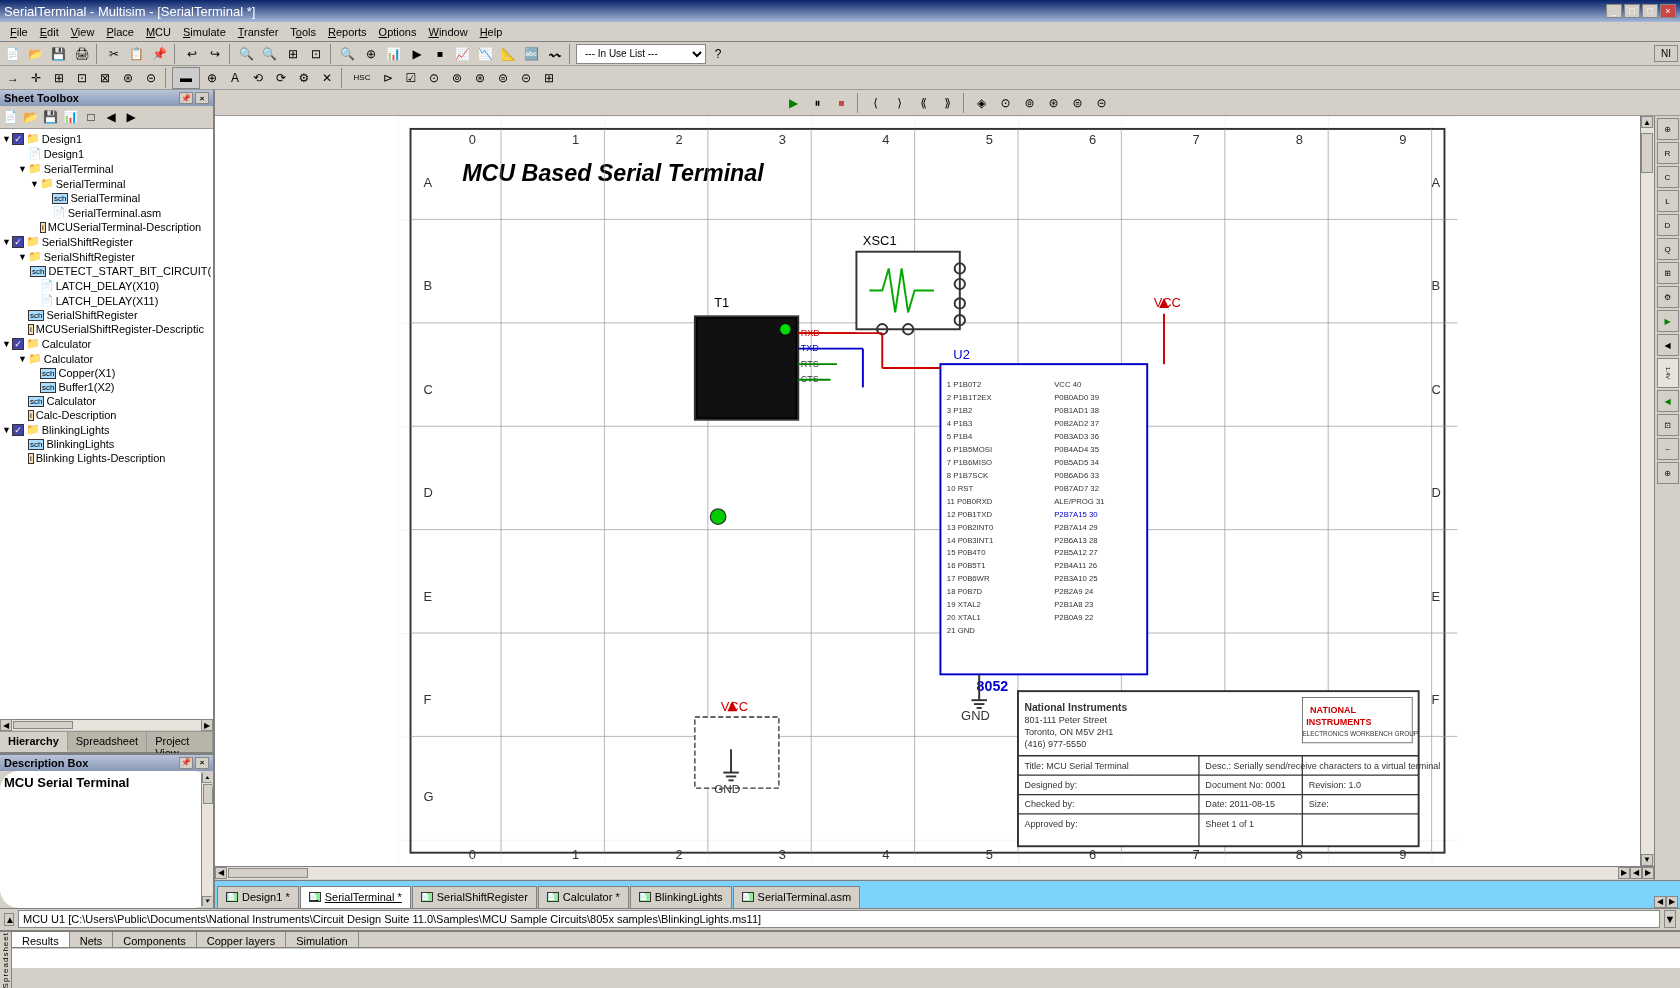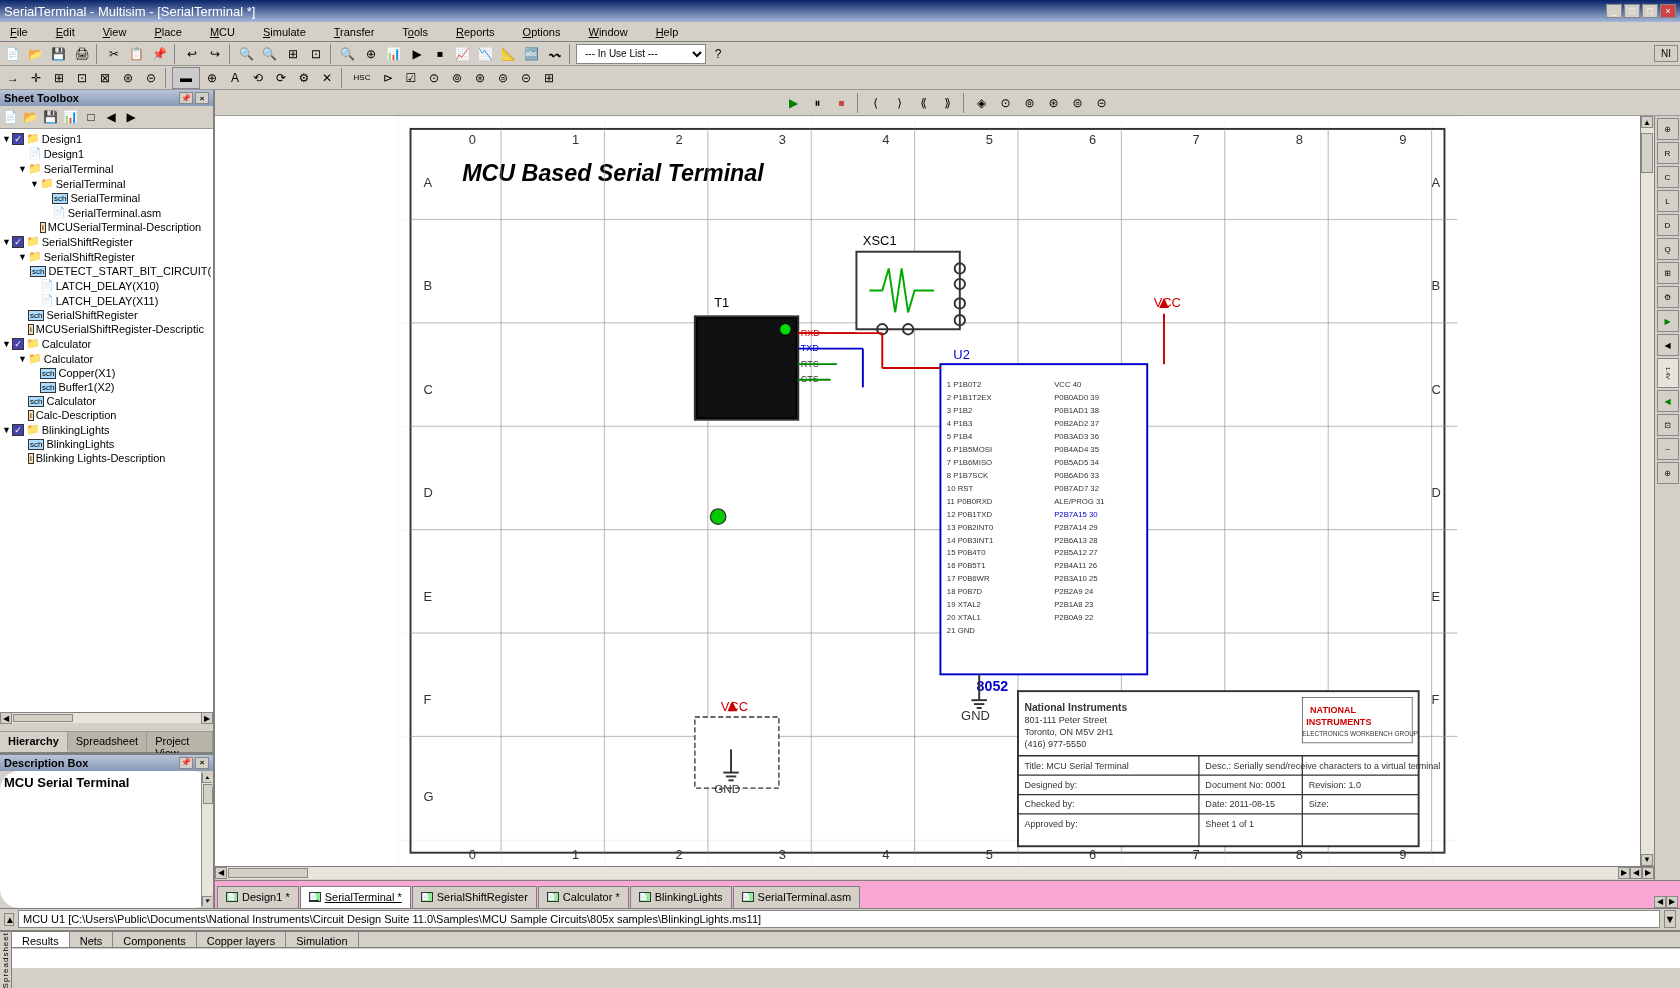--- a/index.html
+++ b/index.html
@@ -66,21 +66,21 @@
 <div id="title-bar">
   <span style="flex:1; font-size:13px;">SerialTerminal - Multisim - [SerialTerminal *]</span>
   <div style="display:flex; gap:2px;">
     <div class="title-btn">_</div>
     <div class="title-btn">□</div>
     <div class="title-btn">□</div>
     <div class="title-btn" style="background:#cc4444; color:white;">×</div>
   </div>
 </div>
 
-<div id="menu-bar" style="background:#d4d0c8; height:20px; display:flex; align-items:center; padding:0 4px; border-bottom:1px solid #808080;gap:16px;">
+<div id="menu-bar" style="background:#d4d0c8; height:20px; display:flex; align-items:center; padding:0 4px; border-bottom:1px solid #808080;">
   <div class="menu-item"><u>F</u>ile</div>
   <div class="menu-item"><u>E</u>dit</div>
   <div class="menu-item"><u>V</u>iew</div>
   <div class="menu-item"><u>P</u>lace</div>
   <div class="menu-item"><u>M</u>CU</div>
   <div class="menu-item"><u>S</u>imulate</div>
   <div class="menu-item"><u>T</u>ransfer</div>
   <div class="menu-item">T<u>o</u>ols</div>
   <div class="menu-item"><u>R</u>eports</div>
   <div class="menu-item"><u>O</u>ptions</div>
@@ -306,21 +306,21 @@
 
         <div class="scroll-h" style="height:12px; display:flex; border-top:1px solid #808080;">
           <div class="scroll-btn-h">◀</div>
           <div class="scroll-track-h">
               <div class="scroll-thumb-h" style="width:60px;"></div>
             </div>
           <div class="scroll-btn-h">▶</div>
         </div>
       </div>
 
-      <div style="background:#0c4a6e; height:22px; display:flex; border-top:1px solid #999; border-bottom:1px solid #808080;margin-top:7px;">
+      <div style="background:#0c4a6e; height:22px; display:flex; border-top:1px solid #999; border-bottom:1px solid #808080;">
         <div class="htab active">Hierarchy</div>
         <div class="htab">Spreadsheet</div>
         <div class="htab">Project View</div>
       </div>
 
       <div style="height:155px; display:flex; flex-direction:column; background:#d4d0c8; border-top:2px solid #808080;">
         <div style="background:linear-gradient(to bottom, #b8c4d8, #8899b8); padding:2px 4px; font-size:11px; font-weight:bold; display:flex; align-items:center; justify-content:space-between;">
           <span>Description Box</span>
           <div style="display:flex; gap:2px;">
             <div class="title-btn" style="width:14px; height:12px; font-size:8px;">📌</div>
@@ -608,21 +608,21 @@
           <div class="right-panel-btn" style="font-size:8px; color:green;">▶</div>
           <div class="right-panel-btn" style="font-size:8px;">◀</div>
           <div style="width:22px; background:#e8e4dc; border:1px solid #888; font-size:6px; text-align:center; padding:1px; writing-mode:vertical-rl; height:30px; display:flex; align-items:center; justify-content:center;">1.4V</div>
           <div class="right-panel-btn" style="font-size:8px; color:green;">◀</div>
           <div class="right-panel-btn" style="font-size:8px;">⊡</div>
           <div class="right-panel-btn" style="font-size:8px;">~</div>
           <div class="right-panel-btn" style="font-size:8px;">⊕</div>
         </div>
       </div>
 
-      <div id="tab-bar" style="background:#f9a8d4; height:28px; display:flex; align-items:flex-end; padding:0 2px; border-top:1px solid #808080; overflow:hidden;">
+      <div id="tab-bar" style="background:#7dd3fc; height:28px; display:flex; align-items:flex-end; padding:0 2px; border-top:1px solid #808080; overflow:hidden;">
         <div class="tab">
           <span style="width:12px; height:10px; background:#90EE90; border:1px solid #333; display:inline-block; font-size:7px;">📄</span>
           <span>Design1 *</span>
         </div>
         <div class="tab active">
           <span style="width:12px; height:10px; background:#90EE90; border:1px solid #333; display:inline-block; font-size:7px;">📄</span>
           <span>SerialTerminal *</span>
         </div>
         <div class="tab">
           <span style="width:12px; height:10px; background:#90EE90; border:1px solid #333; display:inline-block; font-size:7px;">📄</span>

